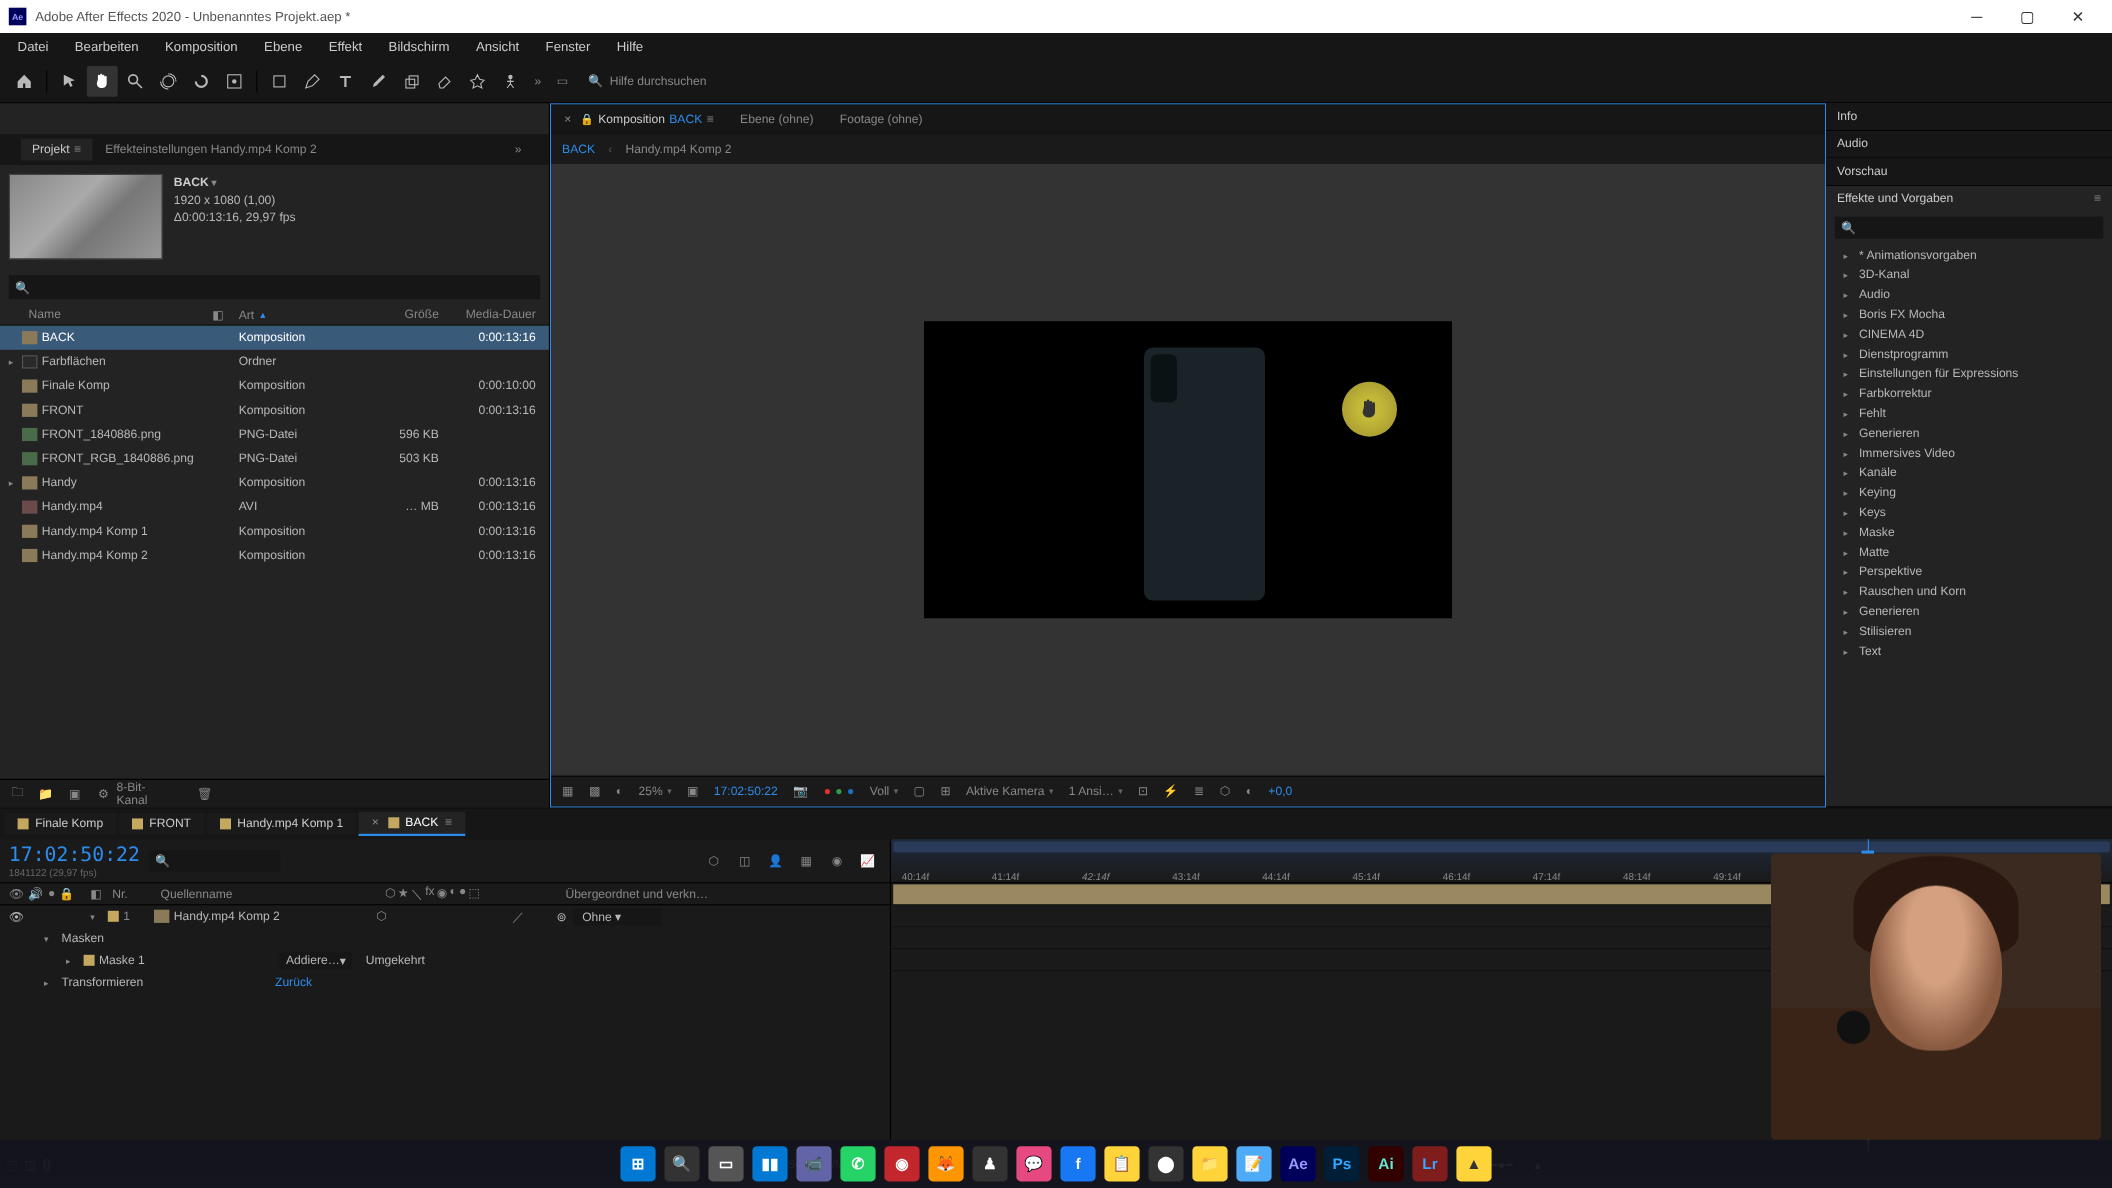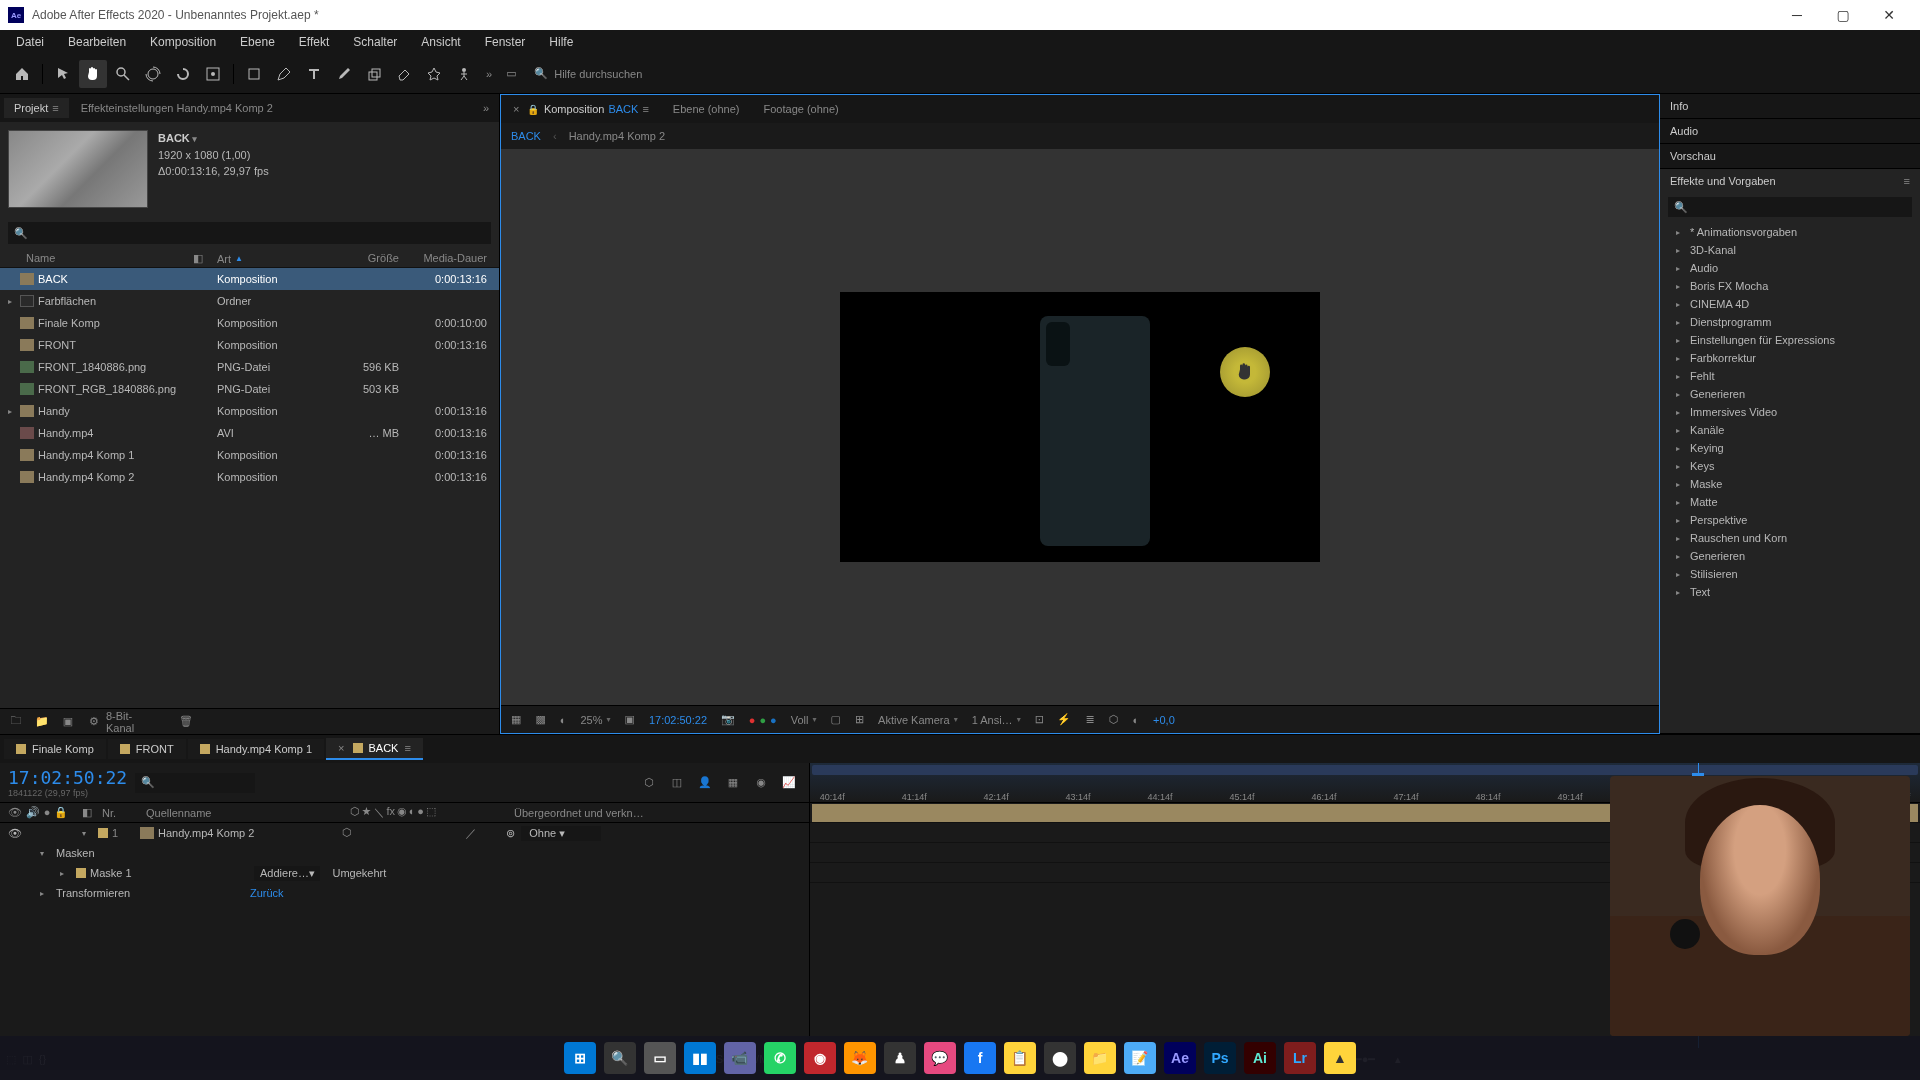--- a/index.html
+++ b/index.html
@@ -27,21 +27,21 @@
 .search-help { display: flex; align-items: center; gap: 6px; padding: 0 10px; color: #888; }
 .ws-menu-icon { color: #888; padding: 0 6px; }
 
 
 .main { display: flex; height: 640px; }
 .left-panel { width: 500px; background: #232323; display: flex; flex-direction: column; border-right: 1px solid #000;}
 .center-panel { flex: 1; background: #1a1a1a; display: flex; flex-direction: column; border: 1px solid #2d8ceb;}
 .right-panel { width: 260px; background: #232323; display: flex; flex-direction: column; }
 
 
-.panel-tabs { height: 28px; display: flex; align-items: center; background: #161616; padding: 0 4px; gap: 4px;}
+.panel-tabs { height: 28px; display: flex; align-items: center; background: #161616; padding: 0 19px; gap: 4px; margin-top: 28px;}
 .panel-tab { padding: 4px 10px; background: #232323; color: #ccc; display: flex; align-items: center; gap: 4px;}
 .panel-tab-extra { color: #888; padding: 4px 8px;}
 .panel-tab-menu { margin-left: auto; color: #888; padding: 0 6px;}
 .proj-header { display: flex; padding: 8px; gap: 10px; }
 .proj-thumb { width: 140px; height: 78px; background: linear-gradient(135deg, #888 0%, #aaa 40%, #777 60%, #999 100%); border: 1px solid #444; }
 .proj-info { flex: 1; font-size: 11px; line-height: 16px; }
 .proj-info .name { color: #ccc; font-weight: bold; }
 .proj-info .name::after { content: " ▾"; font-size: 9px; color: #888;}
 .proj-search { margin: 6px 8px; height: 22px; background: #161616; display: flex; align-items: center; padding: 0 6px; color: #666; }
 .proj-cols { display: flex; padding: 2px 8px; color: #888; font-size: 10px; border-bottom: 1px solid #111; }
@@ -173,21 +173,21 @@
   <div class="winbtn">▢</div>
   <div class="winbtn">✕</div>
 </div>
 
 <div class="menubar" id="menubar">
     <div class="menu">Datei</div>
     <div class="menu">Bearbeiten</div>
     <div class="menu">Komposition</div>
     <div class="menu">Ebene</div>
     <div class="menu">Effekt</div>
-    <div class="menu">Schalter</div>
+    <div class="menu">Bildschirm</div>
     <div class="menu">Ansicht</div>
     <div class="menu">Fenster</div>
     <div class="menu">Hilfe</div>
   </div>
 
 <div class="toolbar">
   <div class="tool">
       <svg viewBox="0 0 16 16">
         <path d="M2 8l6-6 6 6v6H9v-4H7v4H2z"></path>
       </svg>
@@ -679,21 +679,21 @@
         <span>◫</span>
         <span>{}</span>
         <span class="schalter">Schalter/Modi</span>
       </div>
     </div>
     <div class="tl-right">
       <div class="tl-ruler" id="tl-ruler">
         <div class="tl-workarea"></div>
       <div class="tick" style="left: 2%;">40:14f</div>
           <div class="tick" style="left: 9.38462%;">41:14f</div>
-          <div class="tick" style="left: 16.7692%;">42:14f</div>
+          <div class="tick" style="left: 16.7692%; font-style: italic;">42:14f</div>
           <div class="tick" style="left: 24.1538%;">43:14f</div>
           <div class="tick" style="left: 31.5385%;">44:14f</div>
           <div class="tick" style="left: 38.9231%;">45:14f</div>
           <div class="tick" style="left: 46.3077%;">46:14f</div>
           <div class="tick" style="left: 53.6923%;">47:14f</div>
           <div class="tick" style="left: 61.0769%;">48:14f</div>
           <div class="tick" style="left: 68.4615%;">49:14f</div>
           <div class="tick" style="left: 75.8462%;">50:14f</div>
           <div class="tick" style="left: 83.2308%;">51:14f</div>
           <div class="tick" style="left: 90.6154%;">52:14f</div>

